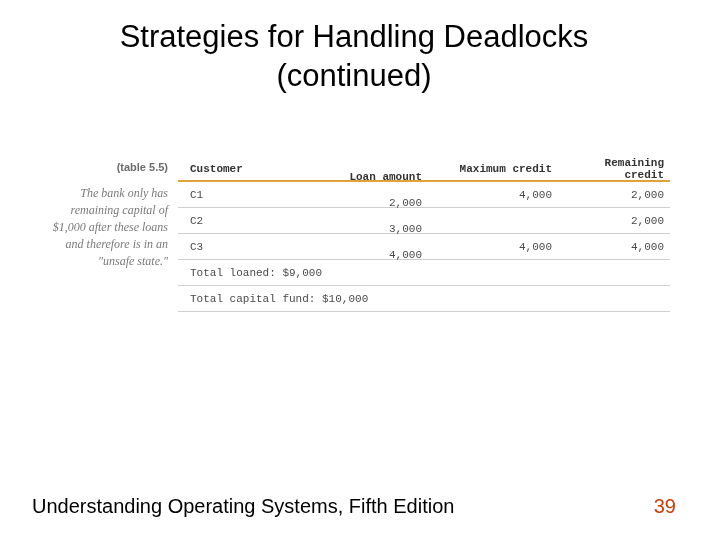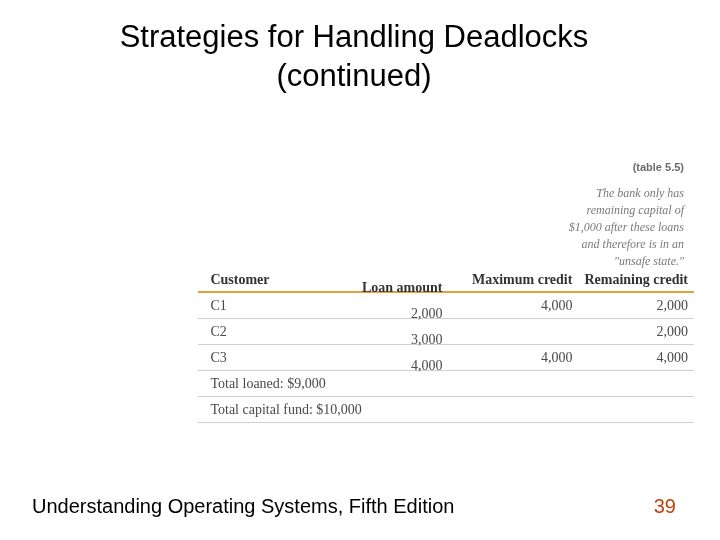--- a/index.html
+++ b/index.html
@@ -27,25 +27,24 @@
     right: 0;
     text-align: center;
     font-size: 31px;
     line-height: 1.25;
     font-weight: 400;
     color: #000;
   }
   .figure-wrap {
     position: absolute;
     top: 158px;
-    left: 62px;
+    left: 38px;
     width: 632px;
     display: flex;
-    align-items: flex-end;
-    flex-direction: column;
+    align-items: flex-start;
   }
   .sidecap {
     width: 130px;
     text-align: right;
     font-family: Georgia, "Times New Roman", serif;
     font-size: 12px;
     color: #7a7a7a;
     line-height: 1.4;
     padding-right: 10px;
     font-style: italic;
@@ -55,22 +54,22 @@
     font-weight: 600;
     font-style: normal;
     color: #6c6c6c;
     display: block;
     margin-bottom: 10px;
     font-family: Verdana, Geneva, sans-serif;
     font-size: 11px;
   }
   .tbl {
     flex: 1;
-    font-family: Liberation Serif, serif;
-    font-size: 14px;
+    font-family: Liberation Mono, monospace;
+    font-size: 11px;
     color: #4a4a4a;
   }
   .tbl-row {
     display: flex;
     align-items: center;
     height: 26px;
     border-bottom: 1px solid #cfcfcf;
     box-sizing: border-box;
   }
   .tbl-head {

